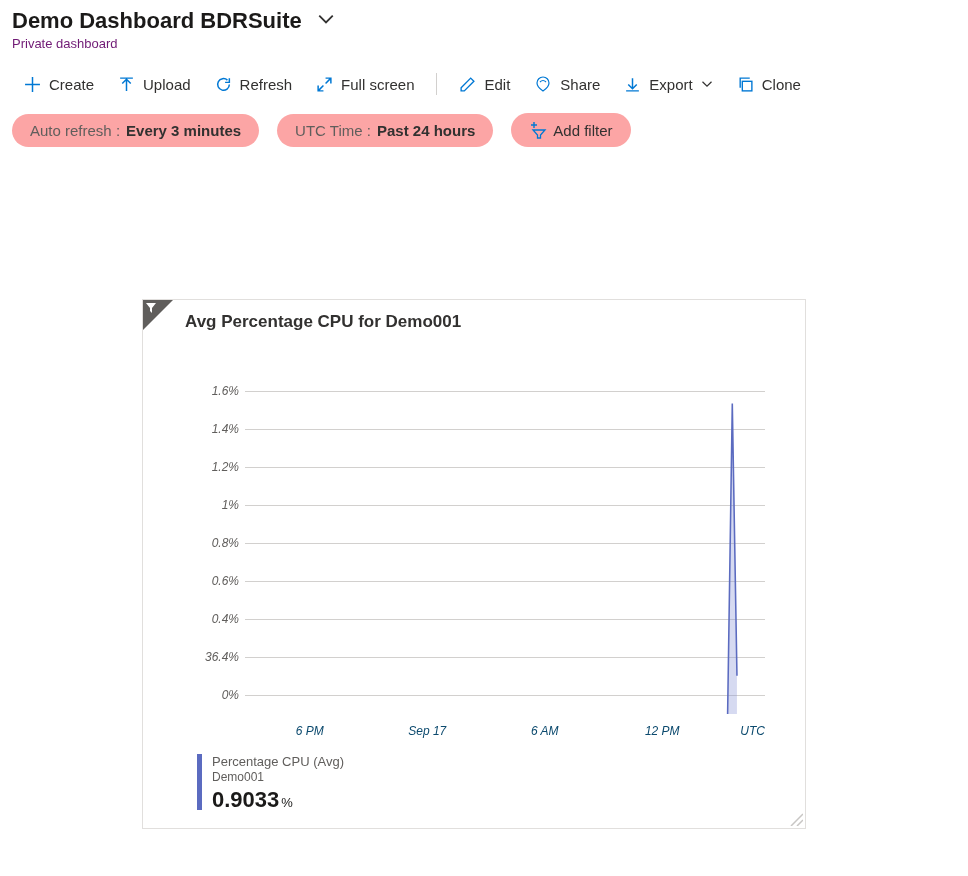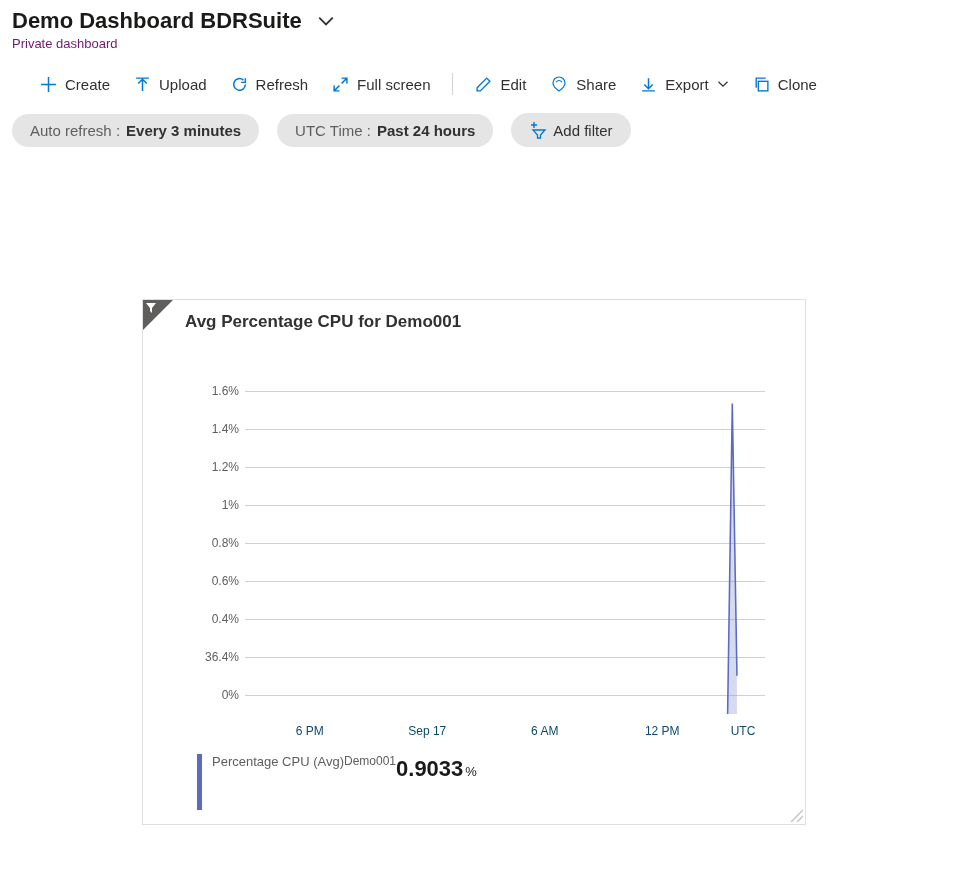--- a/index.html
+++ b/index.html
@@ -1,57 +1,57 @@
 <!DOCTYPE html>
 <html><head>
   <meta charset="utf-8">
   <style>
     * { margin: 0; padding: 0; box-sizing: border-box; }
     body { font-family: "Segoe UI", -apple-system, BlinkMacSystemFont, sans-serif; background: #fff; color: #323130; width: 968px; height: 876px; overflow: hidden; }
 
     .header { padding: 8px 12px 4px 12px; }
-    .title-row { display: flex; align-items: flex-end; gap: 15px; }
+    .title-row { display: flex; align-items: center; gap: 15px; }
     .title { font-size: 22px; font-weight: 700; color: #1b1a19; }
     .title-chevron { color: #323130; }
     .subtitle { font-size: 13px; color: #701a75; margin-top: 2px; }
 
-    .toolbar { display: flex; align-items: center; gap: 0; padding: 14px 12px 8px 28px; flex-wrap: nowrap; }
+    .toolbar { display: flex; align-items: center; gap: 0; padding: 14px 12px 8px 12px; flex-wrap: nowrap; }
     .toolbar-btn { display: flex; align-items: center; gap: 8px; padding: 6px 12px; font-size: 15px; color: #323130; cursor: pointer; white-space: nowrap; }
     .toolbar-btn .icon { color: #0078d4; display: flex; align-items: center; }
     .toolbar-sep { width: 1px; height: 22px; background: #d2d0ce; margin: 0 10px; }
 
     .pill-row { display: flex; align-items: center; gap: 18px; padding: 6px 12px 12px 12px; }
-    .pill { display: flex; align-items: center; gap: 6px; background: #e5e5e5; color: #323130; border-radius: 18px; padding: 8px 18px; font-size: 15px; cursor: pointer; }
+    .pill { display: flex; align-items: center; gap: 6px; background: #fca5a5; color: #323130; border-radius: 18px; padding: 8px 18px; font-size: 15px; cursor: pointer; }
     .pill .icon { color: #0078d4; display: flex; align-items: center; }
     .pill .light { color: #605e5c; }
     .pill .bold { font-weight: 700; }
 
     .canvas { padding: 140px 12px 12px 12px; }
 
     .tile { position: relative; width: 664px; border: 1px solid #e1dfdd; background: #fff; margin-left: 130px; padding: 12px 18px 14px 18px; }
     .tile-title { font-size: 17px; font-weight: 600; margin-left: 24px; }
     .filter-corner { position: absolute; top: 0; left: 0; width: 0; height: 0; border-top: 30px solid #605e5c; border-right: 30px solid transparent; cursor: pointer; }
     .filter-corner svg { position: absolute; top: -28px; left: 2px; }
 
-    .chart-area { margin-top: 40px; padding-left: 40px; padding-right: 22px; }
+    .chart-area { margin-top: 40px; padding-left: 40px; padding-right: 22px; font-style: italic; }
     .y-axis { position: relative; }
     .grid-row { display: flex; align-items: center; height: 38px; }
     .y-label { width: 44px; text-align: right; font-size: 12px; color: #605e5c; padding-right: 6px; }
     .grid-line { flex: 1; border-top: 1px solid #d2d0ce; height: 0; }
     .spike-container { position: absolute; }
     .spike-line { stroke: #5b6bc0; stroke-width: 2; fill: none; }
     .spike-fill { fill: #8a96d6; opacity: 0.35; }
 
     .x-axis { display: flex; margin-left: 50px; margin-top: 10px; font-size: 12px; color: #0c4a6e; }
     .x-tick { flex: 1; text-align: center; }
-    .x-tick:last-child { text-align: center; flex: 0 0 44px; }
+    .x-tick:last-child { text-align: right; flex: 0 0 44px; }
 
     .legend { display: flex; align-items: flex-start; gap: 10px; margin-top: 16px; margin-left: 36px; }
     .legend-bar { width: 5px; height: 56px; background: #5b6bc0; }
-    .legend-text { display: flex; flex-direction: row; }
+    .legend-text { display: flex; flex-direction: column; }
     .legend-name { font-size: 13px; color: #605e5c; line-height: 1.25; }
     .legend-sub { font-size: 12px; color: #605e5c; line-height: 1.25; }
     .legend-value { font-size: 22px; font-weight: 700; color: #1b1a19; line-height: 1.2; margin-top: 2px; }
     .legend-value .unit { font-size: 13px; font-weight: 400; margin-left: 2px; }
 
     .resize-handle { position: absolute; bottom: 2px; right: 2px; width: 14px; height: 14px; cursor: se-resize; }
   </style>
 </head>
 <body>
 

